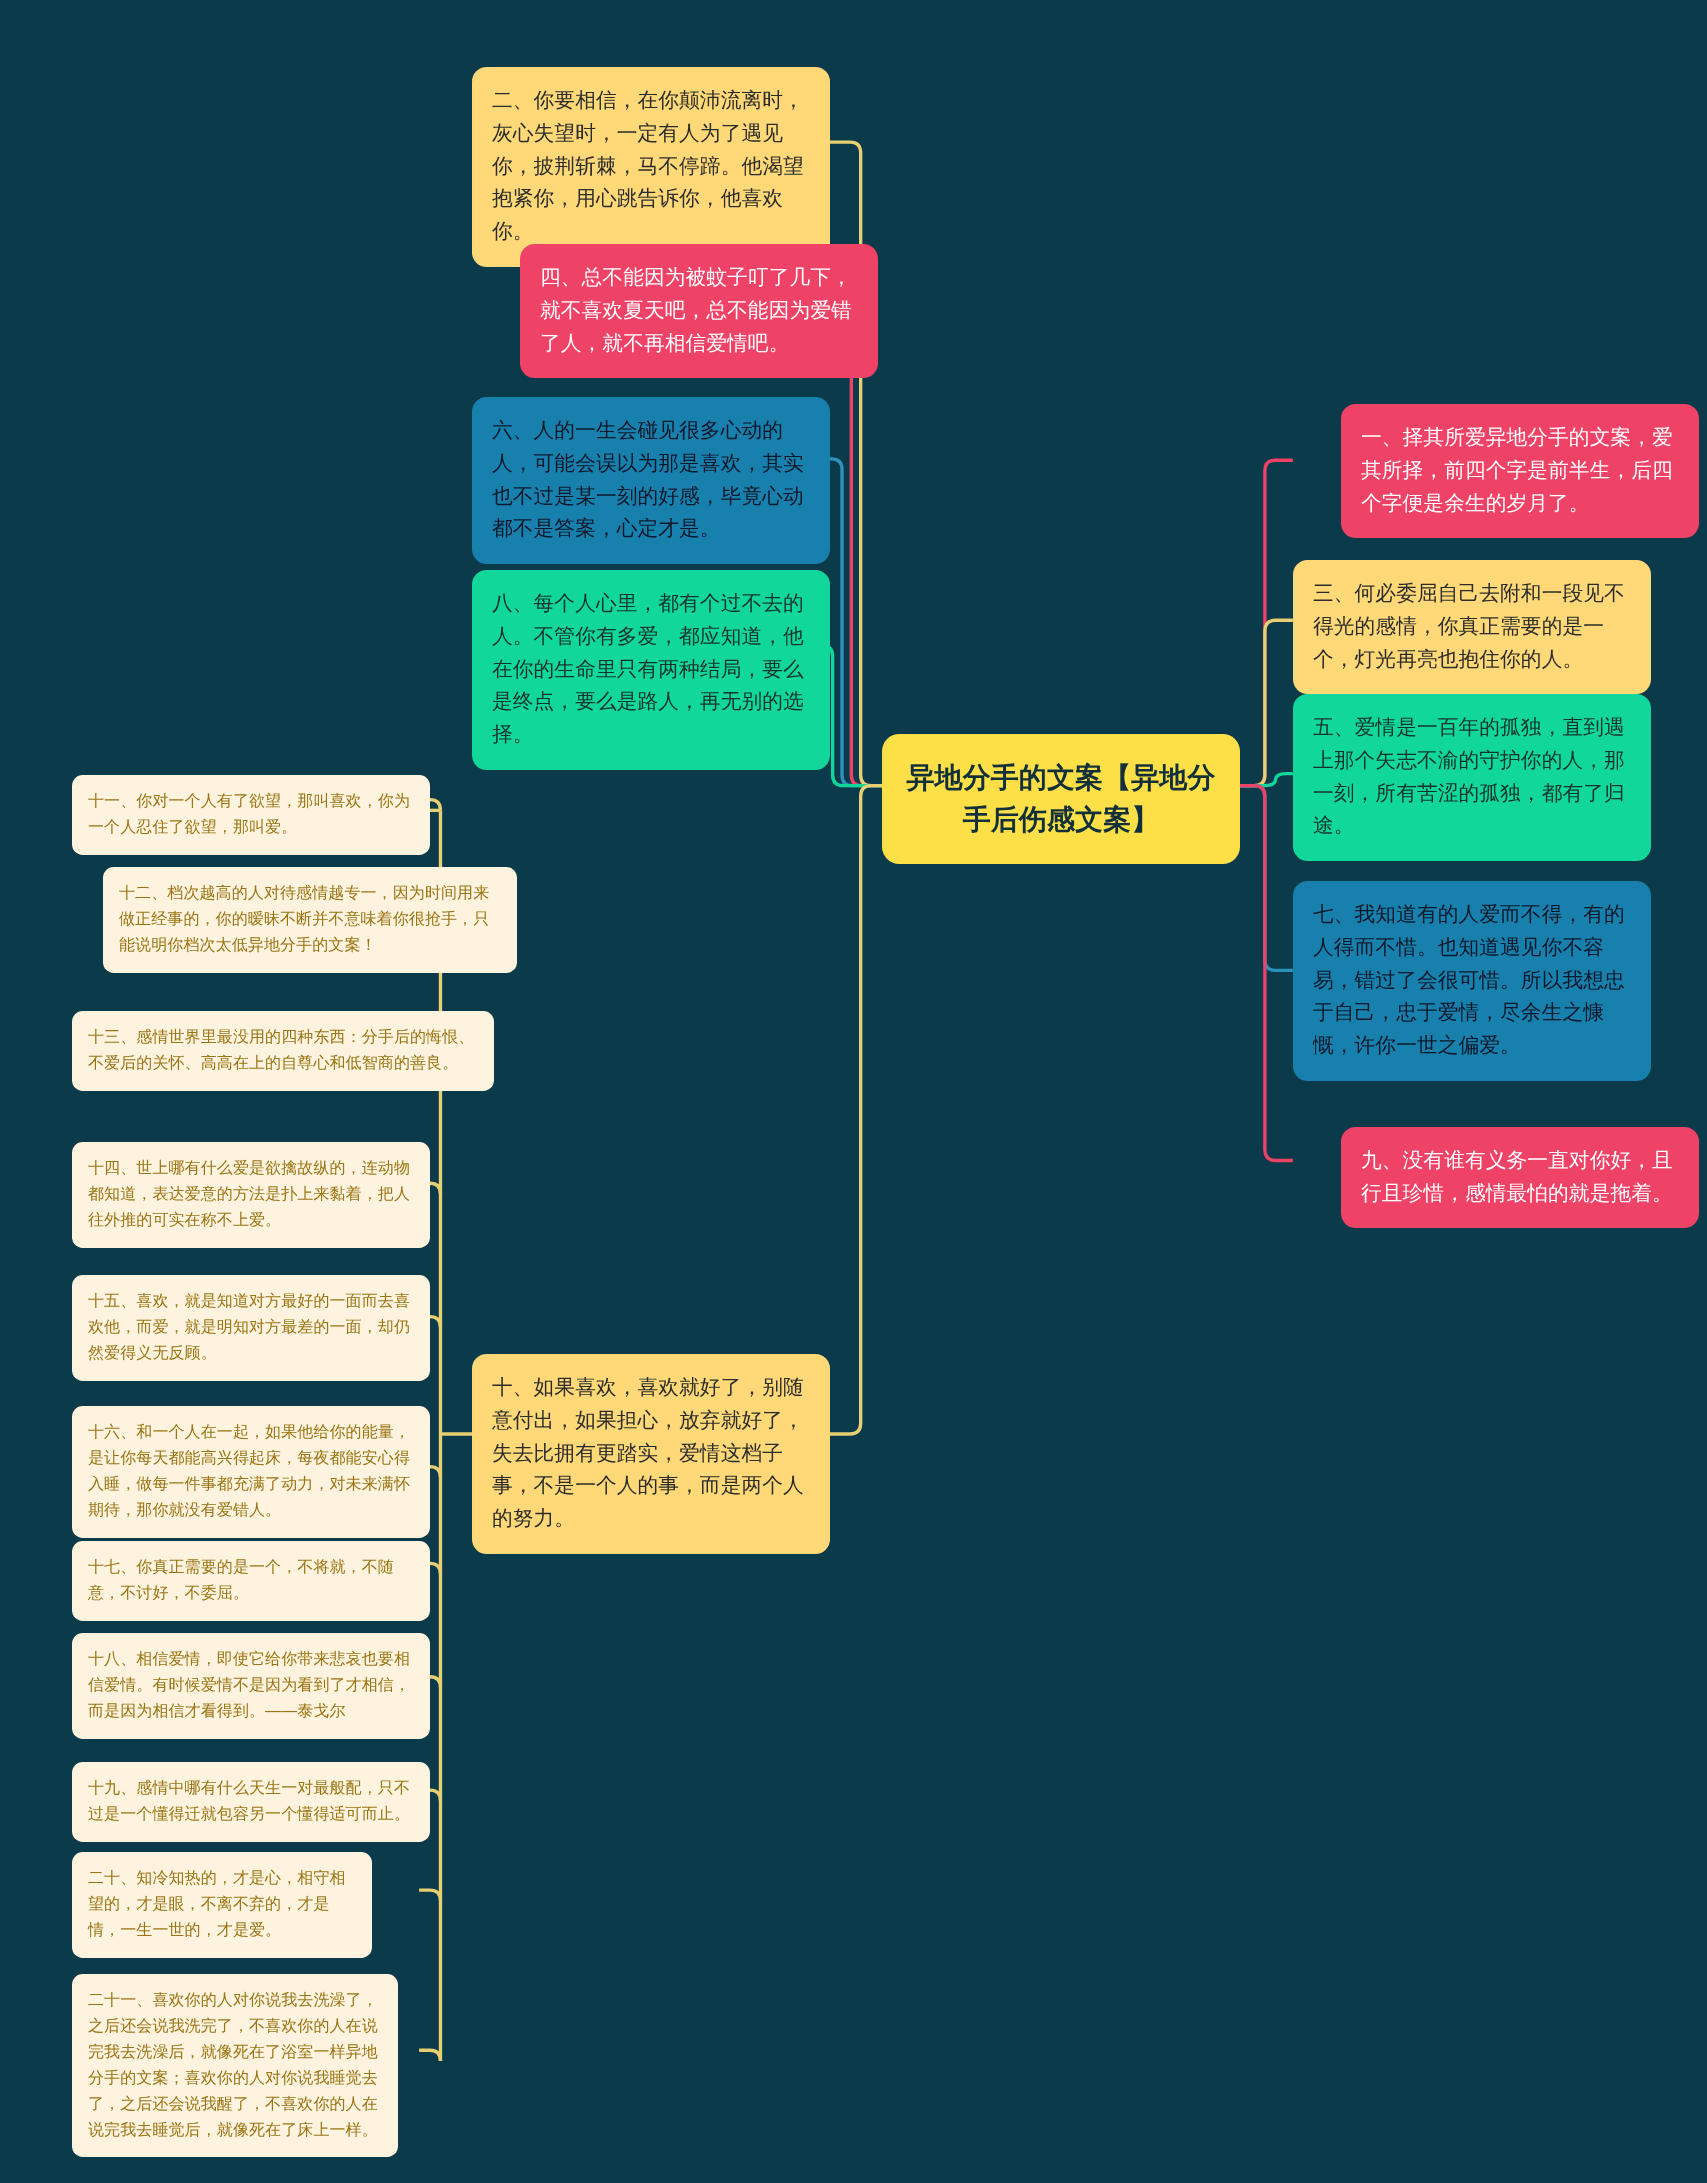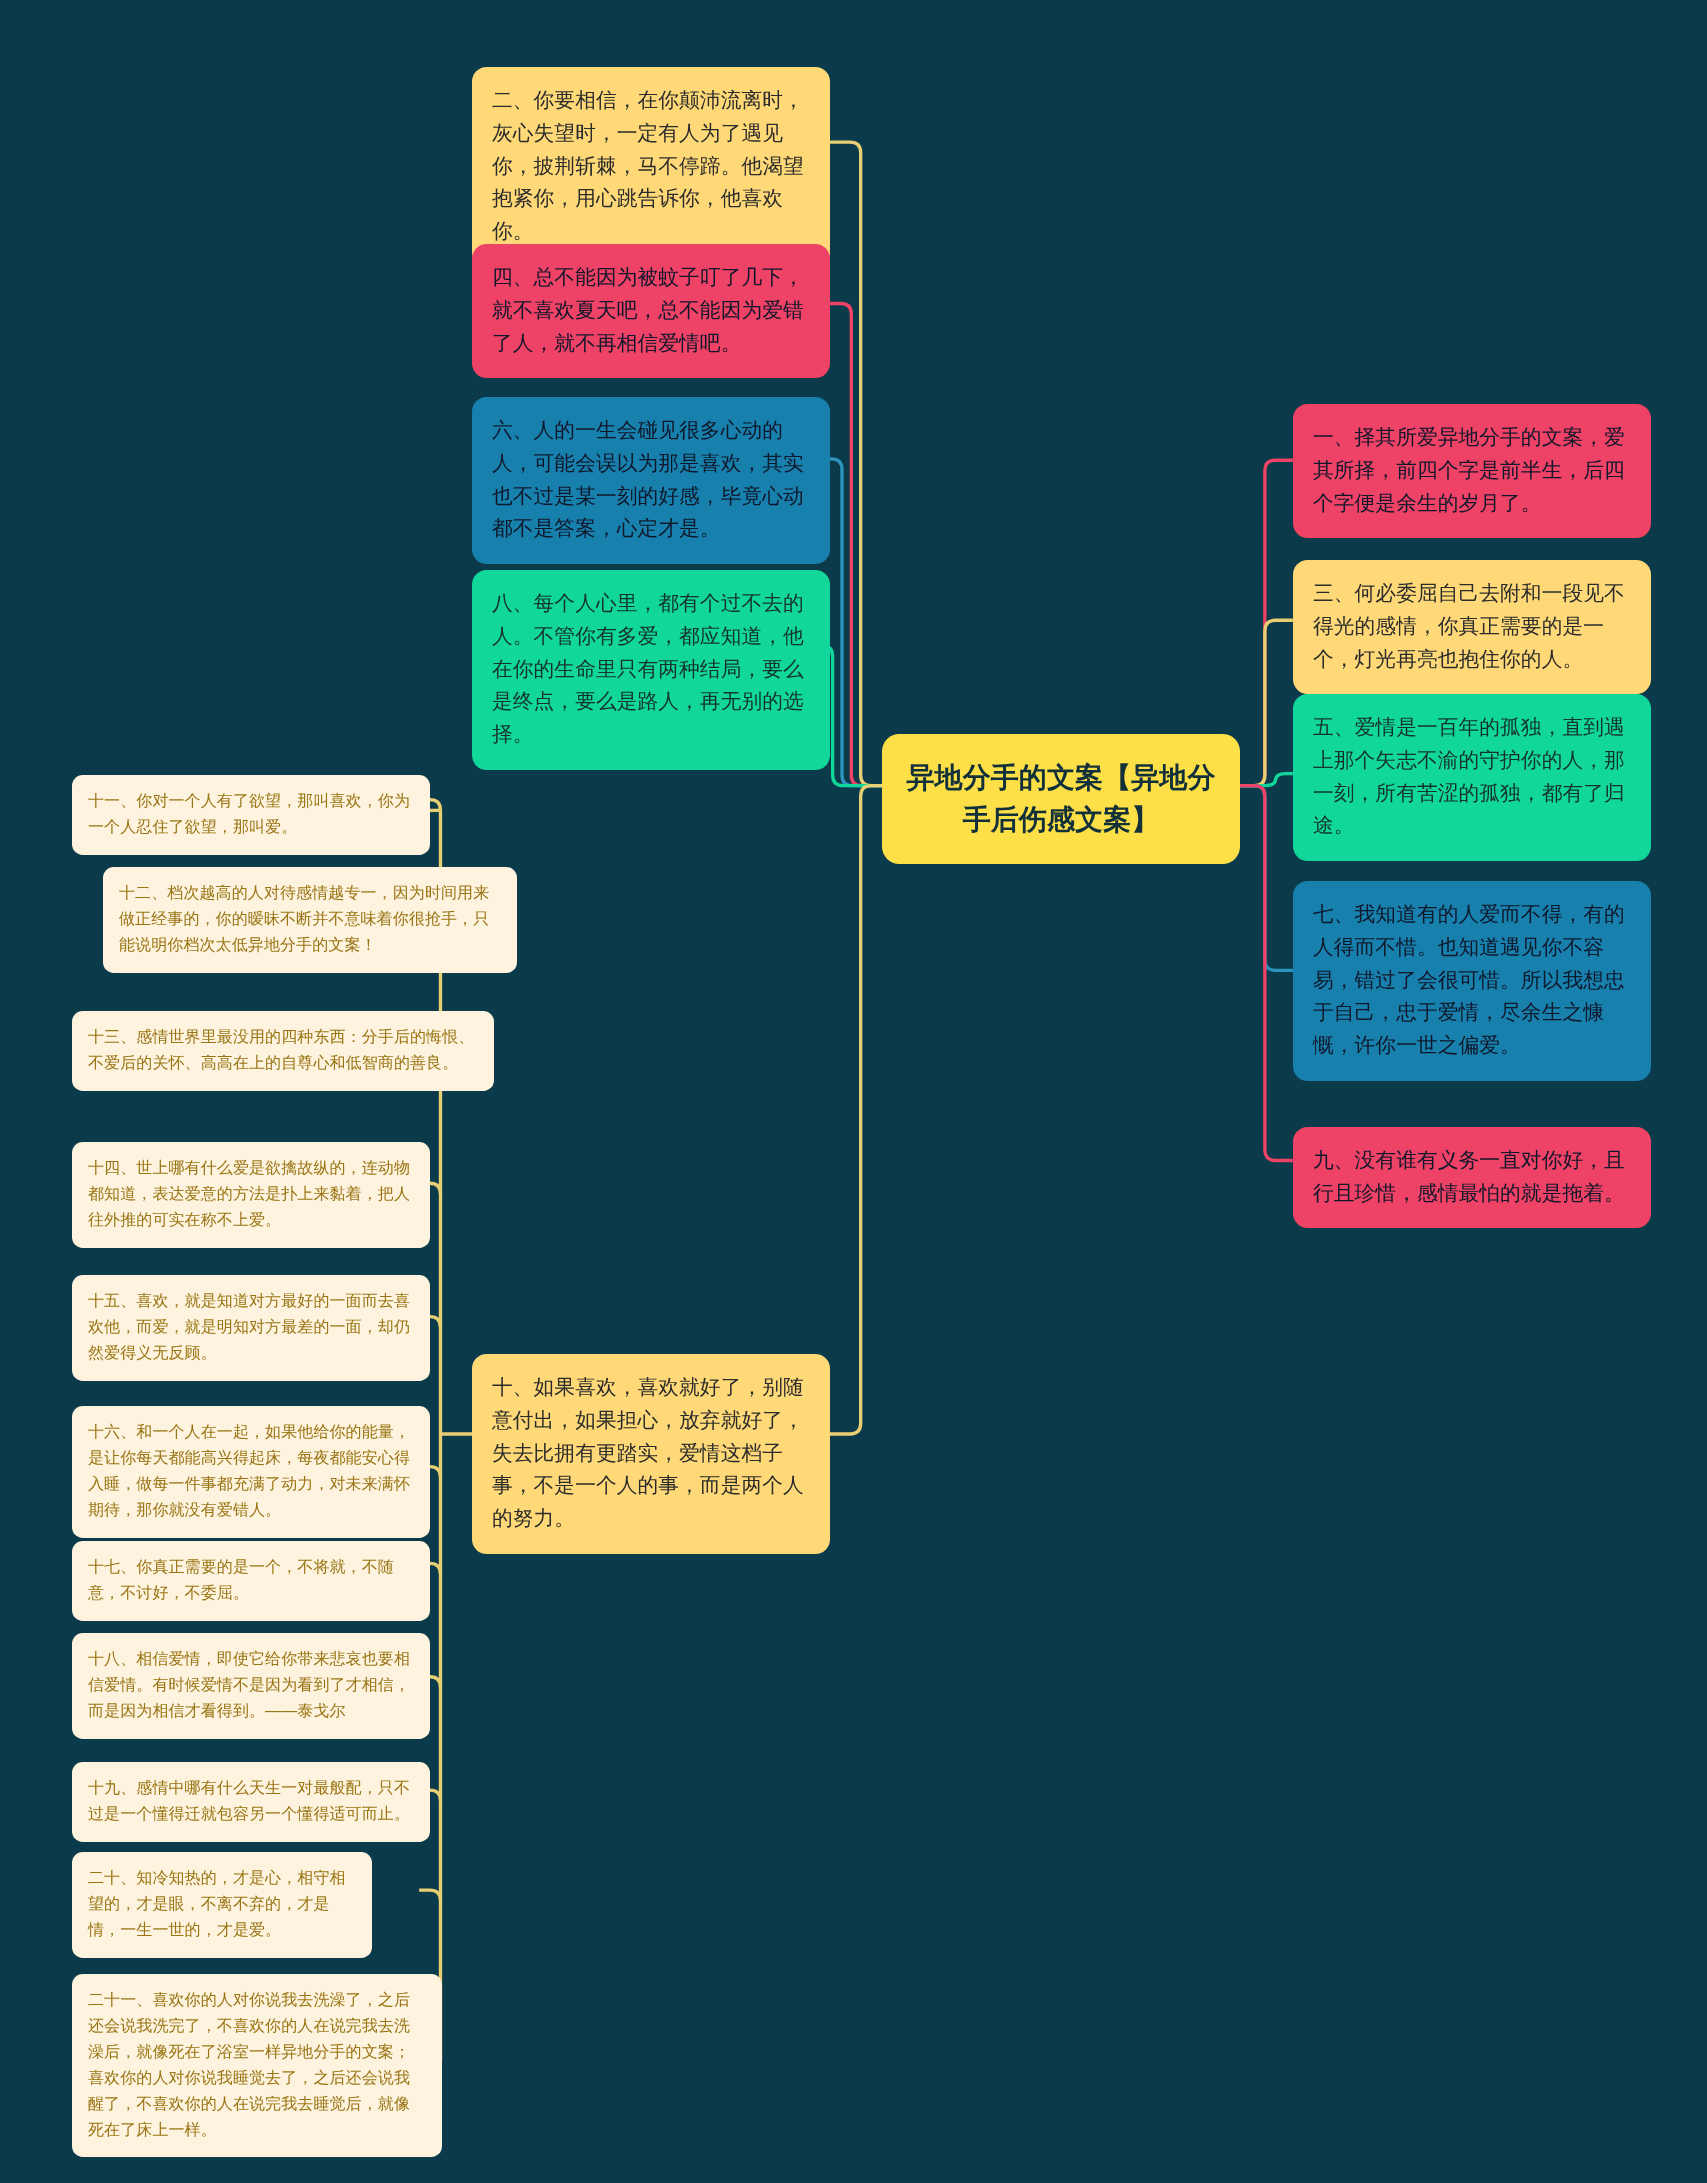--- a/index.html
+++ b/index.html
@@ -34,21 +34,21 @@
     font-weight:600;
     text-align:center;
     justify-content:center;
     line-height:1.5;
     padding:23px 23px;
     border-radius:17.3px;
   }
 
   
   .c-yellow { background:#ffd978; color:#2b2b2b; }
-  .c-pink   { background:#ee4267; color:#0f172a; }
+  .c-pink   { background:#ee4267; color:#ffffff;margin-left:48px; }
   .c-blue   { background:#1880ad; color:#0f172a; }
   .c-green  { background:#12d79a; color:#14332c; }
 
   
   .branch { font-size:20.7px; }
 
   
   .leaf {
     background:#fdf3de;
     color:#9a7413;
@@ -190,20 +190,20 @@
   </div>
 
   <div class="node leaf" style="left:72px; top:1762px; width:358px;">
     <span class="txt">十九、感情中哪有什么天生一对最般配，只不过是一个懂得迁就包容另一个懂得适可而止。</span>
   </div>
 
   <div class="node leaf" style="left:72px; top:1852px; width:300px;justify-content:center;">
     <span class="txt">二十、知冷知热的，才是心，相守相望的，才是眼，不离不弃的，才是情，一生一世的，才是爱。</span>
   </div>
 
-  <div class="node leaf" style="left:72px; top:1974px; width:370px;">
+  <div class="node leaf" style="left:72px; top:1974px; width:326px;">
     <span class="txt">二十一、喜欢你的人对你说我去洗澡了，之后还会说我洗完了，不喜欢你的人在说完我去洗澡后，就像死在了浴室一样异地分手的文案；喜欢你的人对你说我睡觉去了，之后还会说我醒了，不喜欢你的人在说完我去睡觉后，就像死在了床上一样。</span>
   </div>
 
   <div class="wm" style="left:220px;y:0;top:1041px;">​</div>
 
 </div>
 
 
 </body></html>

